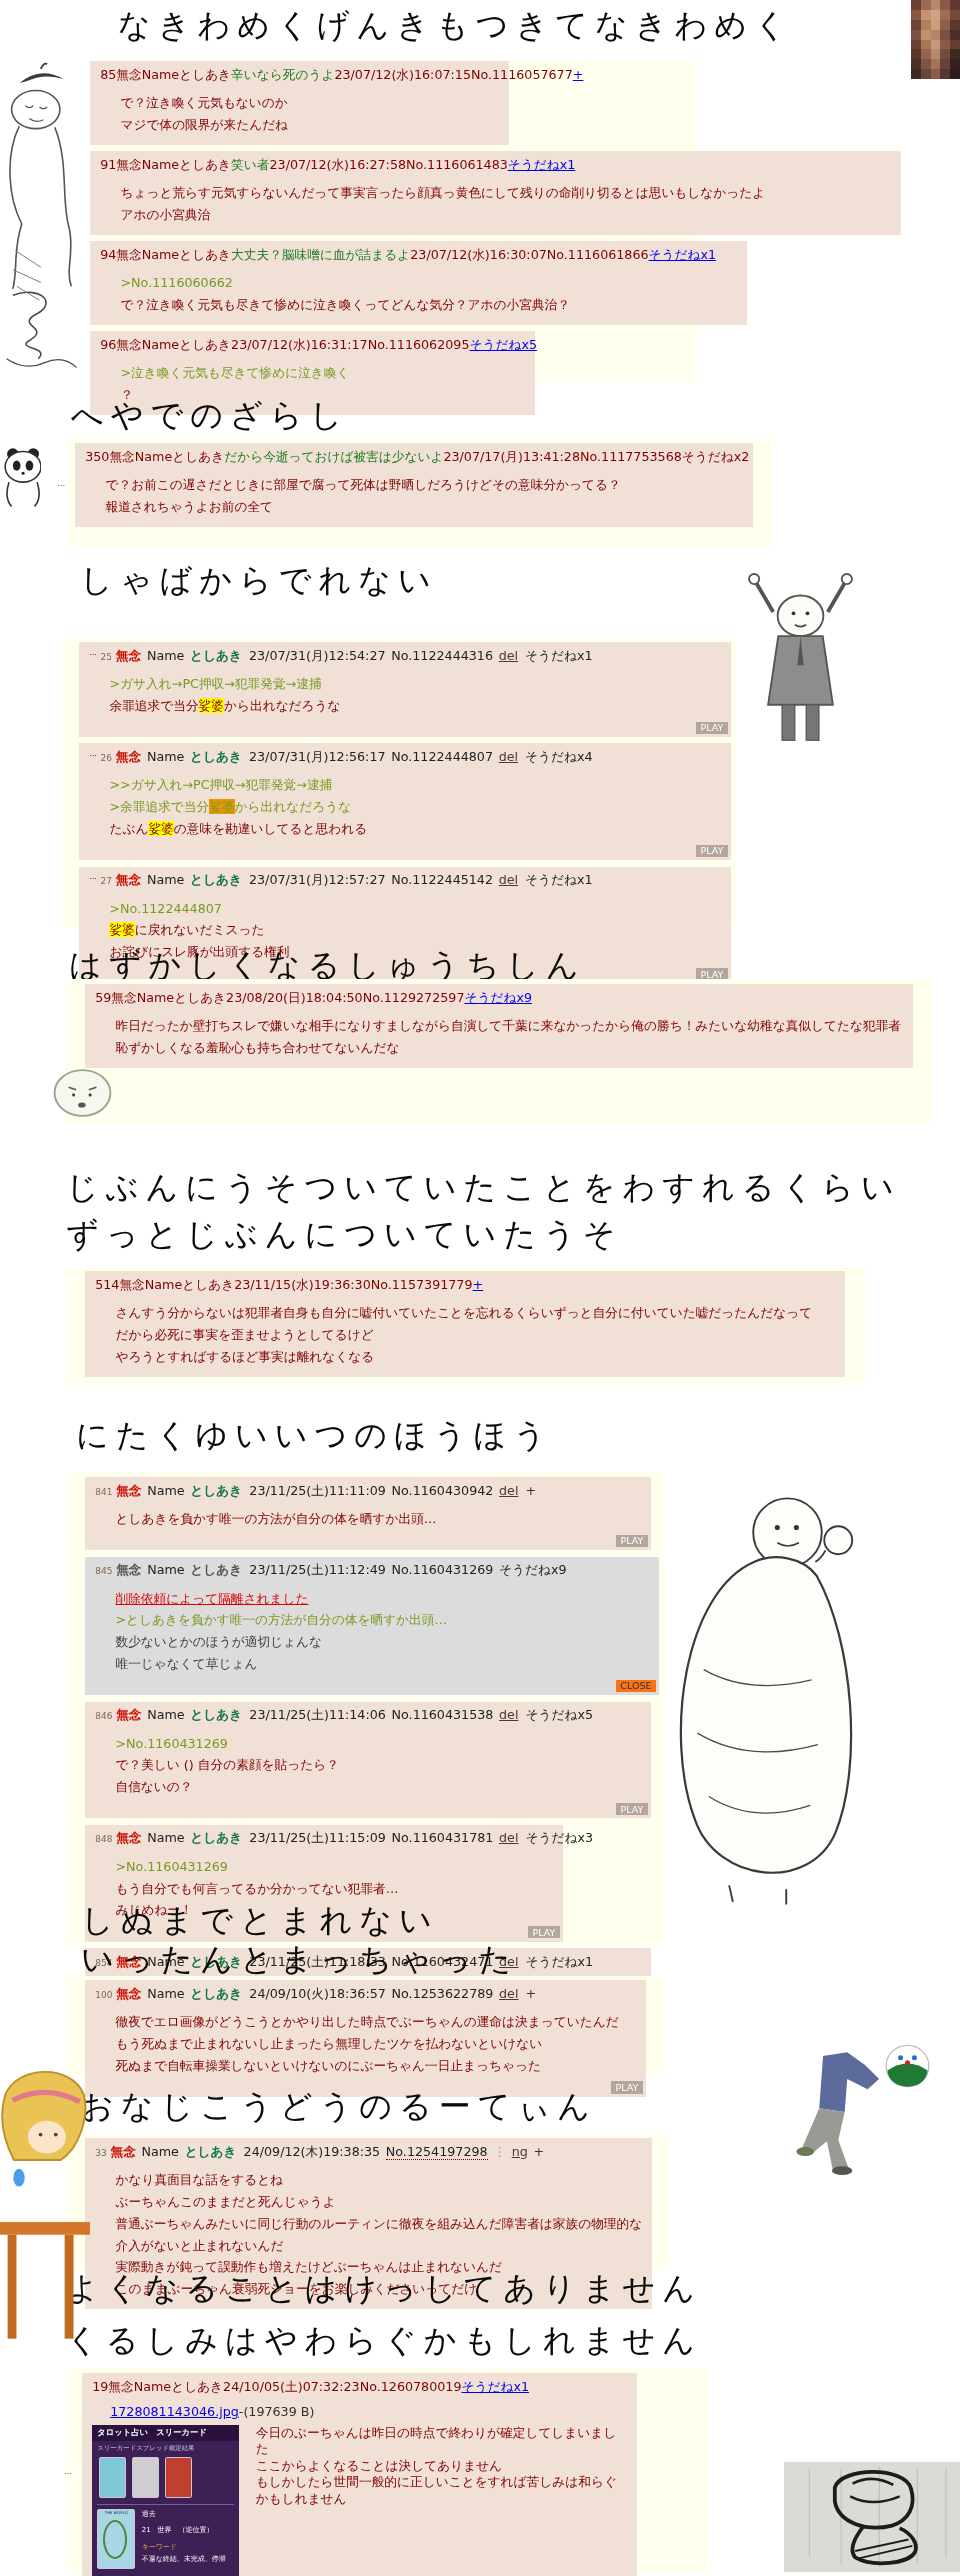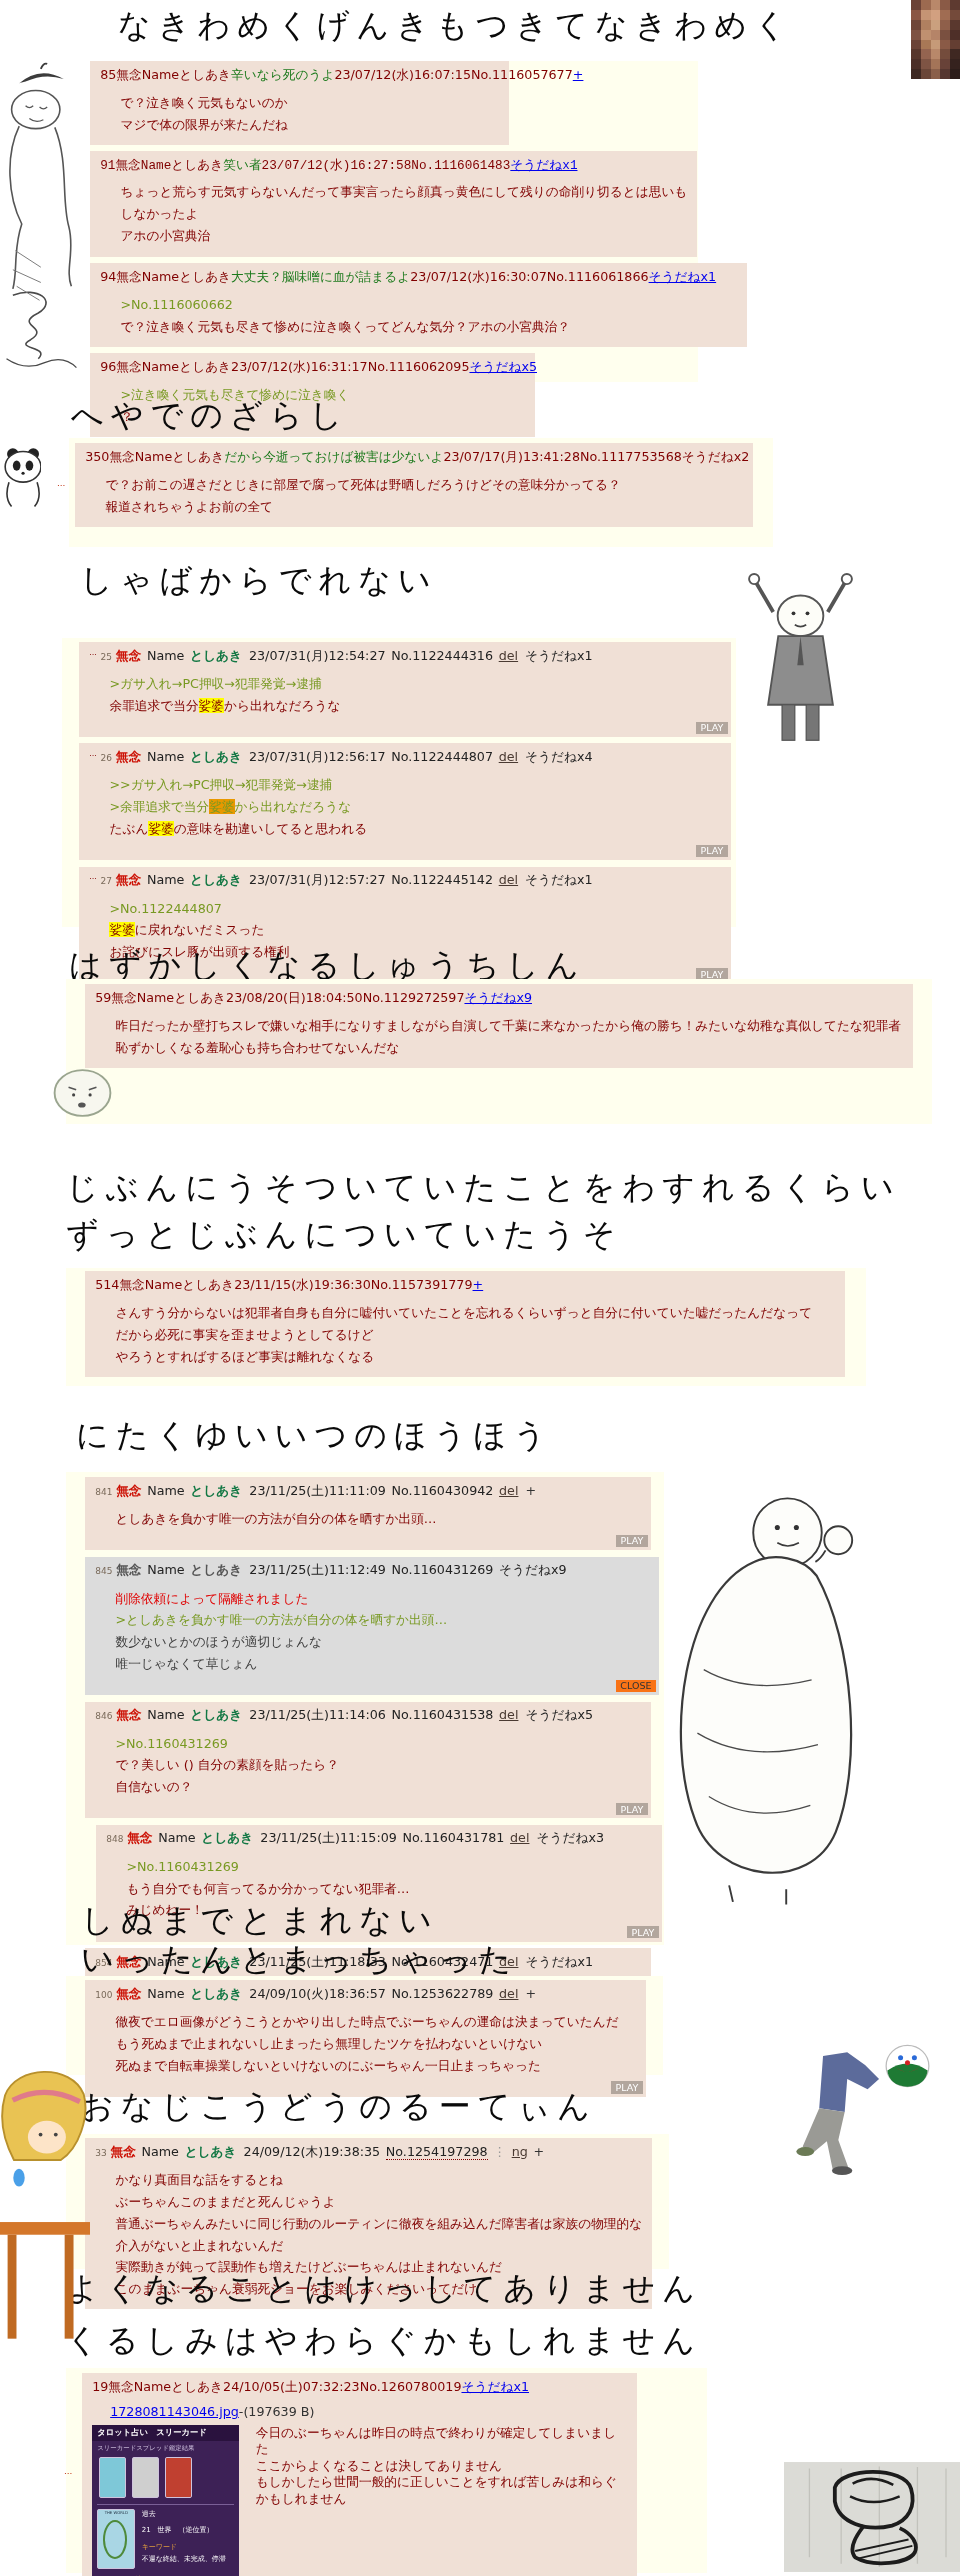--- a/index.html
+++ b/index.html
@@ -31,21 +31,21 @@
   .ph-b .vdots{color:#999;margin-right:5.7px;}
   .ph-b .ng{text-decoration:underline;color:#4a3a32;margin-right:5.7px;cursor:pointer;}
   .ph-b .plus{color:#333;}
   .post.deleted .mutter,.post.deleted .name{color:#555;}
   .no-dotted{border-bottom:0.6px dotted #800000;}
   .marker-in{color:#800000;font-size:7.6px;margin-right:3.2px;vertical-align:top;letter-spacing:0.6px;}
   .marker-abs{position:absolute;left:-18px;top:42%;color:#bb2200;font-size:8.3px;letter-spacing:0.6px;}
   .bl{margin-left:20.3px;line-height:1.72;}
   .k-q{color:#789922;}
   .k-t{color:#800000;}
-  .k-red{color:#E00000;}
+  .k-red{color:#E00000;text-decoration:underline;}
   .k-gray{color:#3d3d3d;}
   .hl-y{background:#FFFF00;}
   .hl-o{background:#E89800;}
   .badge{position:absolute;right:3.2px;bottom:3.2px;font-size:9.5px;padding:0.6px 4.4px;cursor:pointer;}
   .badge-play{background:#b2a69d;color:#fff;}
   .badge-close{background:#f97316;color:#333;}
   
   .fileline{margin-left:18px;margin-bottom:6px;font-size:12.7px;color:#333;}
   .fileline .fname{color:#0000EE;text-decoration:underline;cursor:pointer;}
   .p19flex{display:flex;gap:16.5px;align-items:flex-start;}
@@ -78,21 +78,21 @@
     <div class="sectionposts" style="left: 90px; top: 61px;">
       <div class="post" style="width: 419px;">
         <div class="ph ph-a"><span class="num">85</span><span class="mutter">無念</span><span class="nlabel">Name</span><span class="name">としあき</span><span class="mail">辛いなら死のうよ</span><span class="pdate">23/07/12(水)16:07:15</span><span class="pno">No.1116057677</span><span class="bluelink">+</span></div>
         <div class="pbody">
           <div>
             <div class="bl k-t"><span>で？泣き喚く元気もないのか</span></div>
             <div class="bl k-t"><span>マジで体の限界が来たんだね</span></div>
           </div>
         </div>
       </div>
-      <div class="post" style="width: 607px; font-family: Liberation Mono, monospace;">
+      <div class="post" style="width: 811px;">
         <div class="ph ph-a"><span class="num">91</span><span class="mutter">無念</span><span class="nlabel">Name</span><span class="name">としあき</span><span class="mail">笑い者</span><span class="pdate">23/07/12(水)16:27:58</span><span class="pno">No.1116061483</span><span class="bluelink">そうだねx1</span></div>
         <div class="pbody">
           <div>
             <div class="bl k-t"><span>ちょっと荒らす元気すらないんだって事実言ったら顔真っ黄色にして残りの命削り切るとは思いもしなかったよ</span></div>
             <div class="bl k-t"><span>アホの小宮典治</span></div>
           </div>
         </div>
       </div>
       <div class="post" style="width: 657px;">
         <div class="ph ph-a"><span class="num">94</span><span class="mutter">無念</span><span class="nlabel">Name</span><span class="name">としあき</span><span class="mail">大丈夫？脳味噌に血が詰まるよ</span><span class="pdate">23/07/12(水)16:30:07</span><span class="pno">No.1116061866</span><span class="bluelink">そうだねx1</span></div>
@@ -219,21 +219,21 @@
         <div class="ph ph-b"><span class="num">846</span><span class="mutter">無念</span><span class="nlabel">Name</span><span class="name">としあき</span><span class="pdate">23/11/25(土)11:14:06</span><span class="pno">No.1160431538</span><span class="del">del</span><span class="sodane">そうだねx5</span></div>
         <div class="pbody">
           <div>
             <div class="bl k-q"><span>&gt;No.1160431269</span></div>
             <div class="bl k-t"><span>で？美しい () 自分の素顔を貼ったら？</span></div>
             <div class="bl k-t"><span>自信ないの？</span></div>
           </div>
         </div>
         <div class="badge badge-play">PLAY</div>
       </div>
-      <div class="post has-badge" style="width: 566px; margin-left: 11px;">
+      <div class="post has-badge" style="width: 478px;">
         <div class="ph ph-b"><span class="num">848</span><span class="mutter">無念</span><span class="nlabel">Name</span><span class="name">としあき</span><span class="pdate">23/11/25(土)11:15:09</span><span class="pno">No.1160431781</span><span class="del">del</span><span class="sodane">そうだねx3</span></div>
         <div class="pbody">
           <div>
             <div class="bl k-q"><span>&gt;No.1160431269</span></div>
             <div class="bl k-t"><span>もう自分でも何言ってるか分かってない犯罪者…</span></div>
             <div class="bl k-t"><span>みじめねー！</span></div>
           </div>
         </div>
         <div class="badge badge-play">PLAY</div>
       </div>

